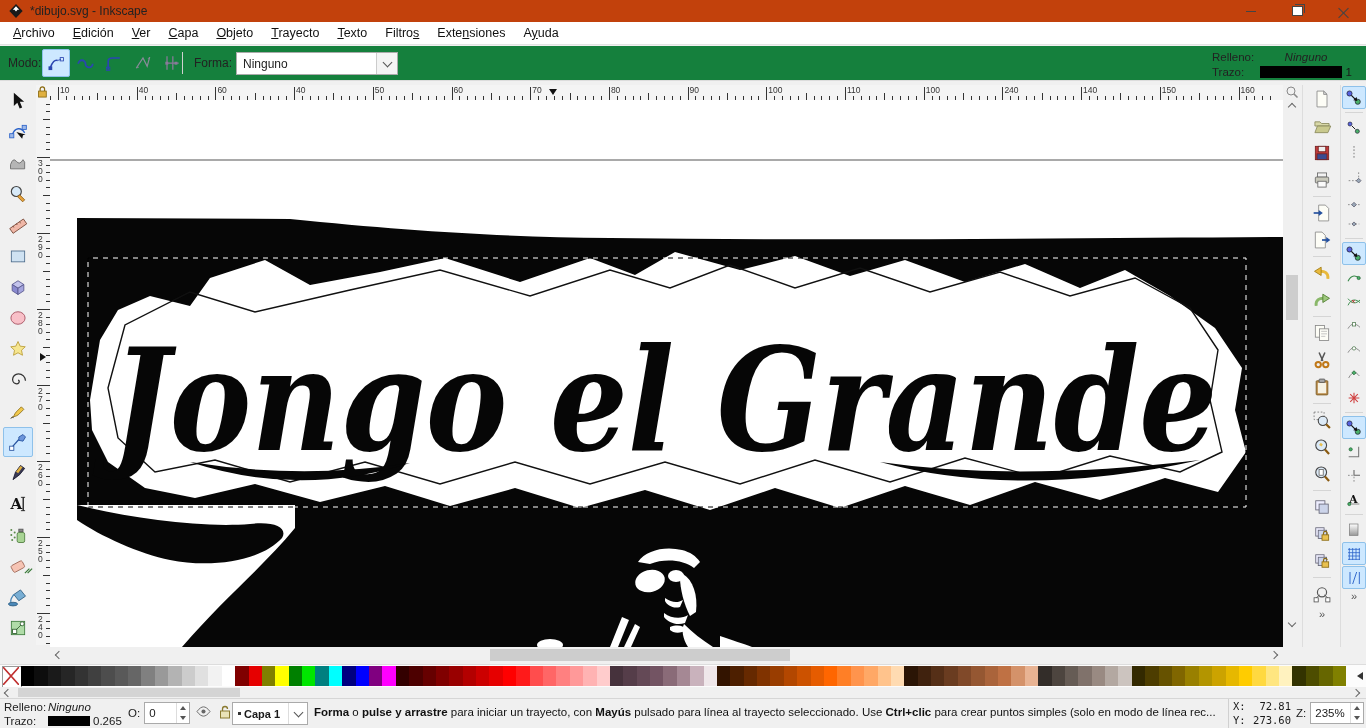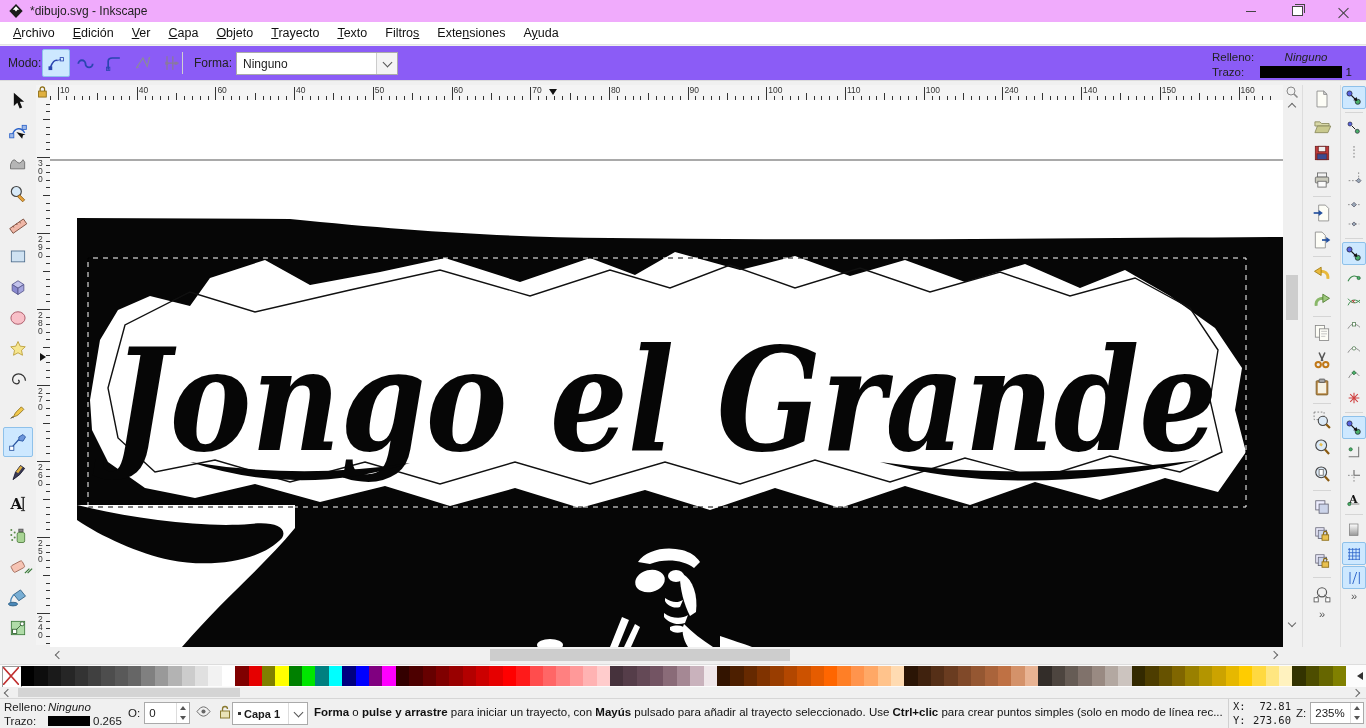--- a/index.html
+++ b/index.html
@@ -1,35 +1,35 @@
 <!DOCTYPE html>
 <html><head>
 <meta charset="utf-8">
 <style>
   html,body{margin:0;padding:0;background:#e8e8e8;font-family:"Liberation Sans","DejaVu Sans",sans-serif;}
   #app{position:relative;width:1366px;height:728px;background:#f0f0f0;overflow:hidden;font-size:12px;color:#1a1a1a;}
   
-  #titlebar{position:absolute;left:0;top:0;width:1366px;height:22px;background:#f0abfc;display:flex;align-items:center;}
+  #titlebar{position:absolute;left:0;top:0;width:1366px;height:22px;background:#c2410c;display:flex;align-items:center;}
   #titlebar .appicon{width:16px;height:16px;margin:0 6px 0 8px;}
   #titlebar .title{font-size:12px;color:#222;}
   .wbtns{position:absolute;right:0;top:0;height:22px;display:flex;}
   .wbtn{width:46px;height:22px;display:flex;align-items:center;justify-content:center;}
   .glyph-min{width:10px;height:1px;background:#444;}
   .glyph-max{width:9px;height:8px;border:1px solid #444;position:relative;background:#fff;}
   .glyph-max:before{content:"";position:absolute;left:2px;top:-3px;width:9px;height:8px;border:1px solid #444;border-bottom:none;border-left:none;}
   .glyph-close{position:relative;width:11px;height:11px;}
   .glyph-close:before,.glyph-close:after{content:"";position:absolute;left:5px;top:0;width:1px;height:14px;background:#444;}
   .glyph-close:before{transform:rotate(45deg);}
   .glyph-close:after{transform:rotate(-45deg);}
   
   #menubar{position:absolute;left:0;top:22px;width:1366px;height:23px;background:#ffffff;border-bottom:1px solid #e3e3e3;display:flex;align-items:center;padding-left:4px;box-sizing:border-box;}
   .menu-item{padding:3px 9px;font-size:12.5px;color:#111;}
   .menu-item u{text-decoration:underline;}
   
-  #toolctrl{position:absolute;left:0;top:46px;width:1366px;height:34px;background:#8b5cf6;border-bottom:1px solid #dcdcdc;}
+  #toolctrl{position:absolute;left:0;top:46px;width:1366px;height:34px;background:#15803d;border-bottom:1px solid #dcdcdc;}
   #mode-label{position:absolute;left:8px;top:10px;color:#222;}
   #mode-buttons{position:absolute;left:42px;top:3px;display:flex;}
   .mode-btn{width:26px;height:26px;margin-right:1px;display:flex;align-items:center;justify-content:center;border:1px solid transparent;border-radius:2px;}
   .mode-btn.sel{background:#cde8ff;border-color:#8ec1ea;}
   .tc-sep{position:absolute;left:182px;top:6px;width:1px;height:22px;background:#d0d0d0;}
   #shape-label{position:absolute;left:194px;top:10px;color:#222;}
   #shape-dd{position:absolute;left:236px;top:6px;width:160px;height:21px;background:#fff;border:1px solid #aaa;display:flex;align-items:center;}
   #shape-dd .val{flex:1;padding-left:6px;color:#222;}
   #shape-dd .arrowbox{width:20px;height:100%;border-left:1px solid #ccc;background:#f4f4f4;display:flex;align-items:center;justify-content:center;}
   .chev-down{width:6px;height:6px;border-right:1px solid #555;border-bottom:1px solid #555;transform:rotate(45deg);margin-top:-3px;}
@@ -1224,21 +1224,21 @@
           </svg>
       </span>
     </div>
     <div id="sb-layer">
       <span class="dot"></span>
       <span class="nm">Capa 1</span>
       <span class="arrowbox">
           <span class="chev-down"></span>
         </span>
     </div>
-    <div id="sb-msg"><b>Forma</b><span> o </span><b>pulse y arrastre</b><span> para iniciar un trayecto, con </span><b>Mayús</b><span> pulsado para añadir al trayecto seleccionado. Use </span><b>Ctrl+clic</b><span> para crear puntos simples (solo en modo de línea rec...</span></div>
+    <div id="sb-msg"><b>Forma</b><span> o </span><b>pulse y arrastre</b><span> para iniciar un trayecto, con </span><b>Mayús</b><span> pulsado para línea al trayecto seleccionado. Use </span><b>Ctrl+clic</b><span> para crear puntos simples (solo en modo de línea rec...</span></div>
     <div id="sb-xy">
       <div class="r">
           <span class="k">X:</span>
           <span class="v">72.81</span>
         </div>
       <div class="r">
           <span class="k">Y:</span>
           <span class="v">273.60</span>
         </div>
     </div>

